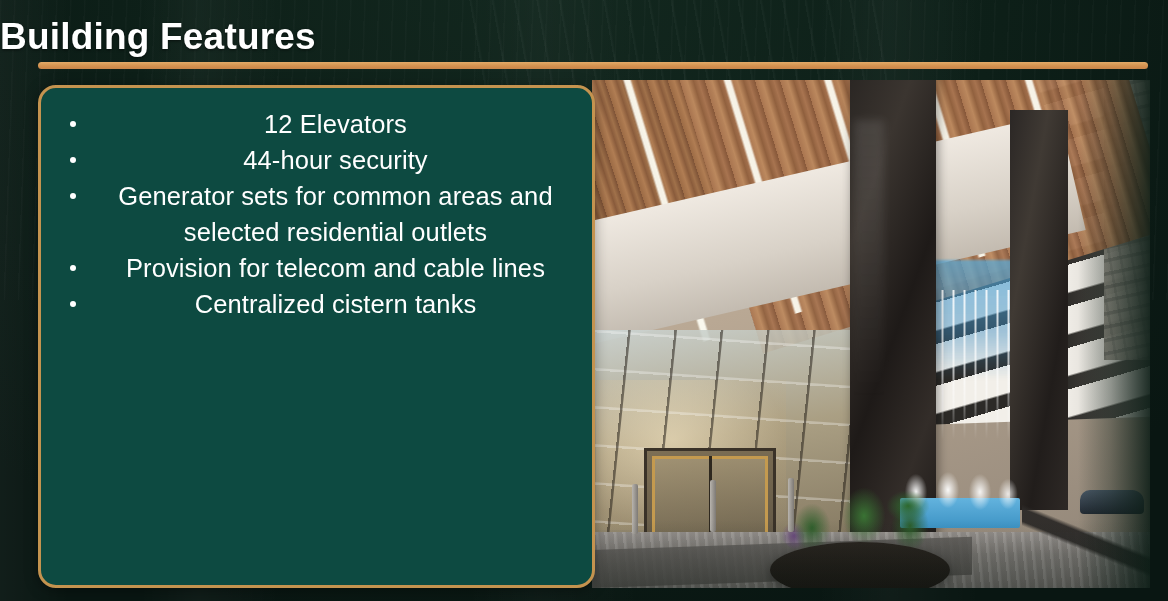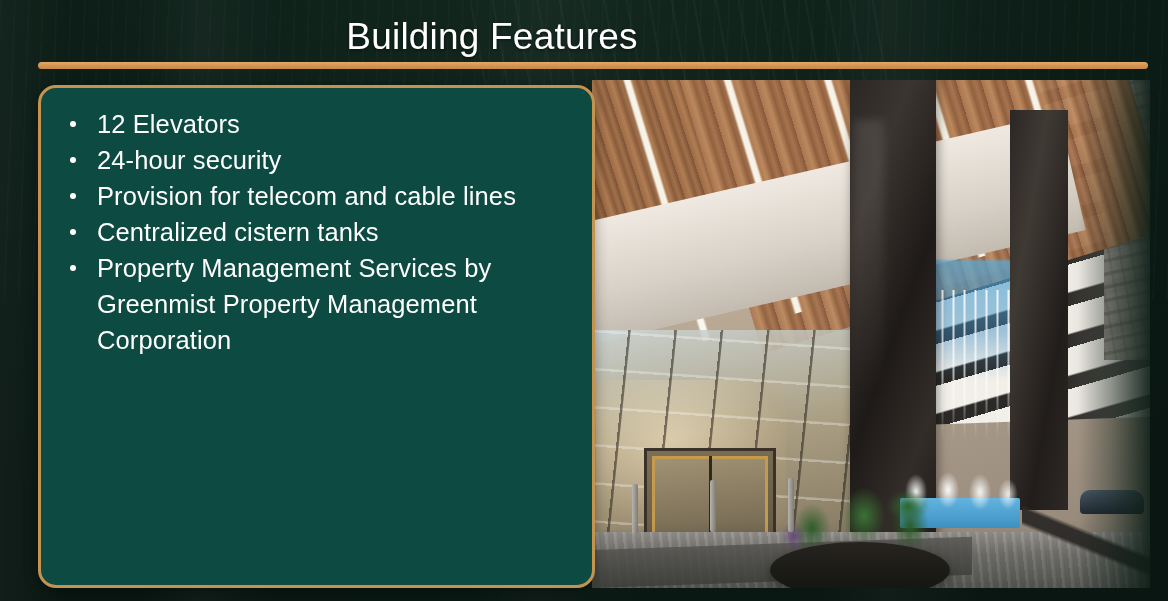--- a/index.html
+++ b/index.html
@@ -31,24 +31,23 @@
     position:absolute; left:40%; top:0; width:420px; height:240px;
     background:repeating-linear-gradient(80deg,
         rgba(255,255,255,0.03) 0px, rgba(255,255,255,0.03) 1px,
         rgba(255,255,255,0) 3px, rgba(255,255,255,0) 22px);
     pointer-events:none;
   }
 
   
   .title {
     position:absolute; left:0; top:16px; width:984px;
-    text-align:center;
     color:#ffffff;
     font-size:37px;
-    font-weight:400;
+    font-weight:700;
     letter-spacing:.2px;
     line-height:42px;
     text-shadow:0 1px 3px rgba(0,0,0,.55);
     white-space:nowrap;
   }
   .gold-rule {
     position:absolute; left:38px; top:62px;
     width:1110px; height:7px;
     background:linear-gradient(180deg,#e2aa68 0%,#d4924f 55%,#c9854a 100%);
     border-radius:4px;
@@ -282,20 +281,21 @@
     width:557px; height:503px;
     background:#0d4a41;
     border:3px solid #c4934f;
     border-radius:18px;
     box-shadow:0 2px 14px rgba(0,0,0,.35);
     overflow:hidden;
   }
   .feature-list {
     list-style:none;
     padding:18px 18px 10px 16px;
+    text-align:center;
   }
   .feature-list li {
     position:relative;
     color:#ffffff;
     font-size:25.5px;
     line-height:36px;
     padding-left:40px;
     margin-bottom:0;
     letter-spacing:.1px;
   }
@@ -355,20 +355,20 @@
     <div class="ph p-vignette"></div>
     <div class="ph p-vignette-bottom"></div>
   </div>
 
   <div class="title">Building Features</div>
   <div class="gold-rule"></div>
 
   <div class="card">
     <ul class="feature-list">
       <li>12 Elevators</li>
-      <li>24-hour security</li>
+      <li>44-hour security</li>
+      <li>Generator sets for common areas and selected residential outlets</li>
       <li>Provision for telecom and cable lines</li>
       <li>Centralized cistern tanks</li>
-      <li>Property Management Services by Greenmist Property Management Corporation</li>
     </ul>
   </div>
 
 </div>
 
 </body></html>

